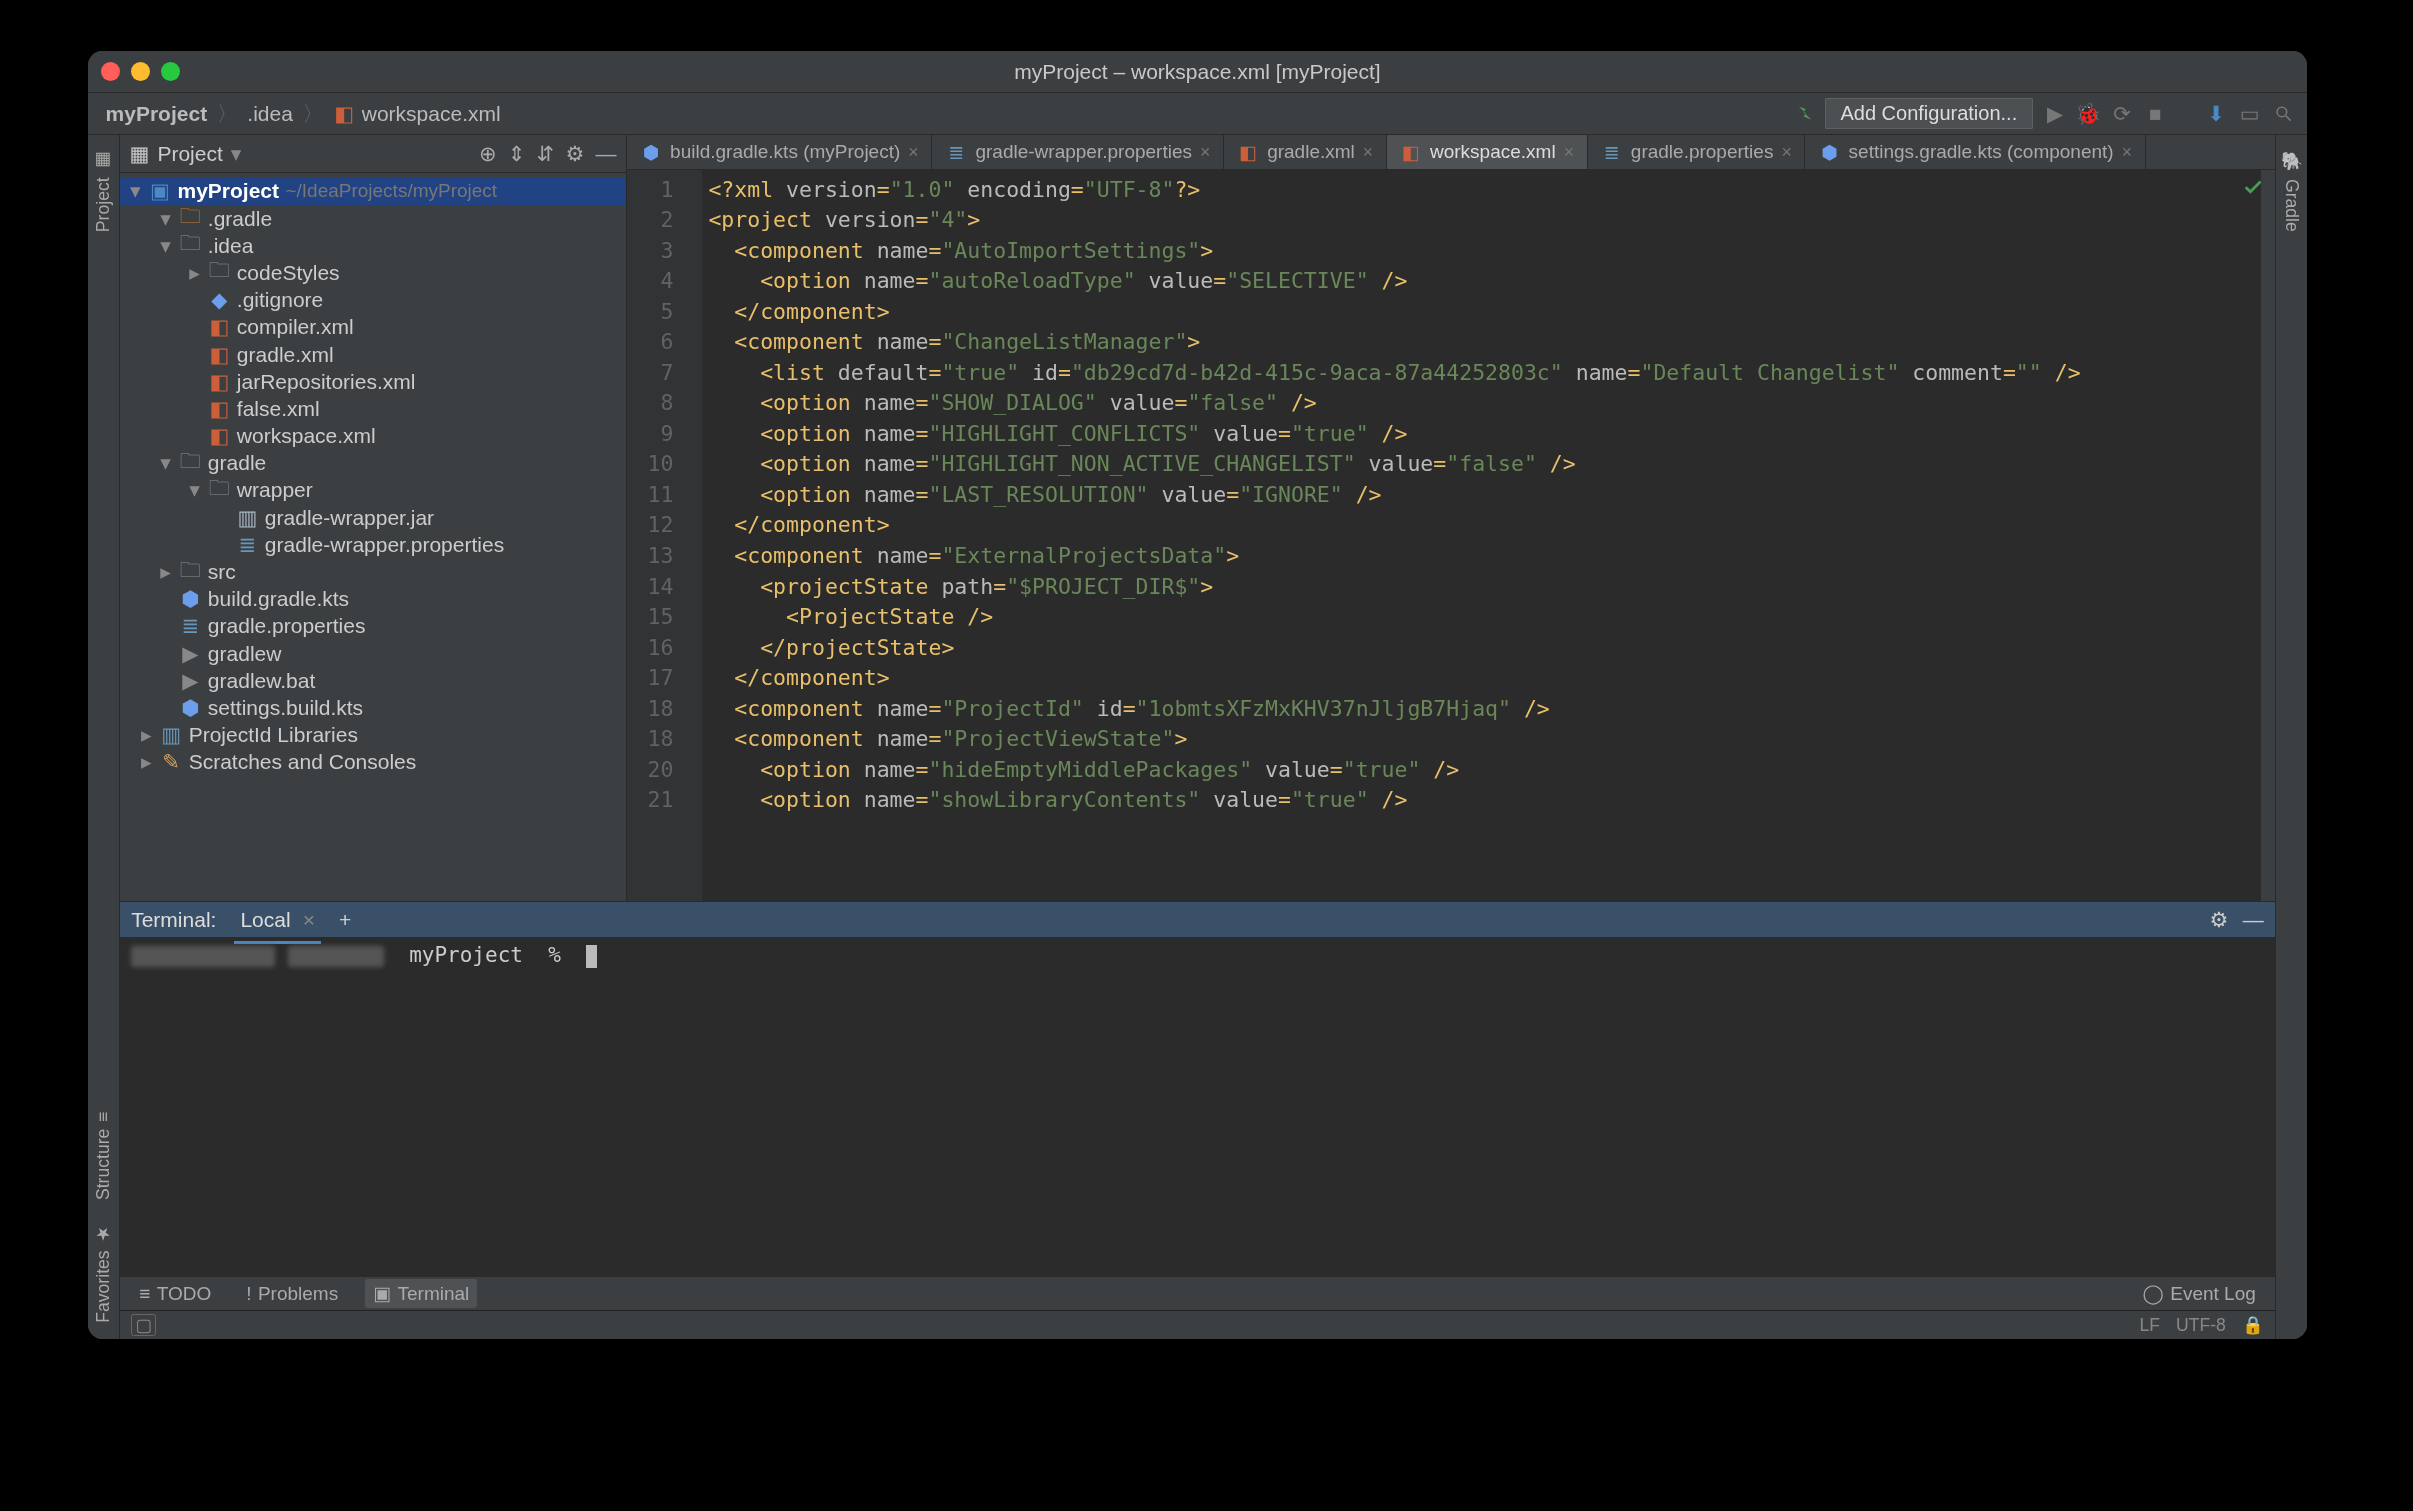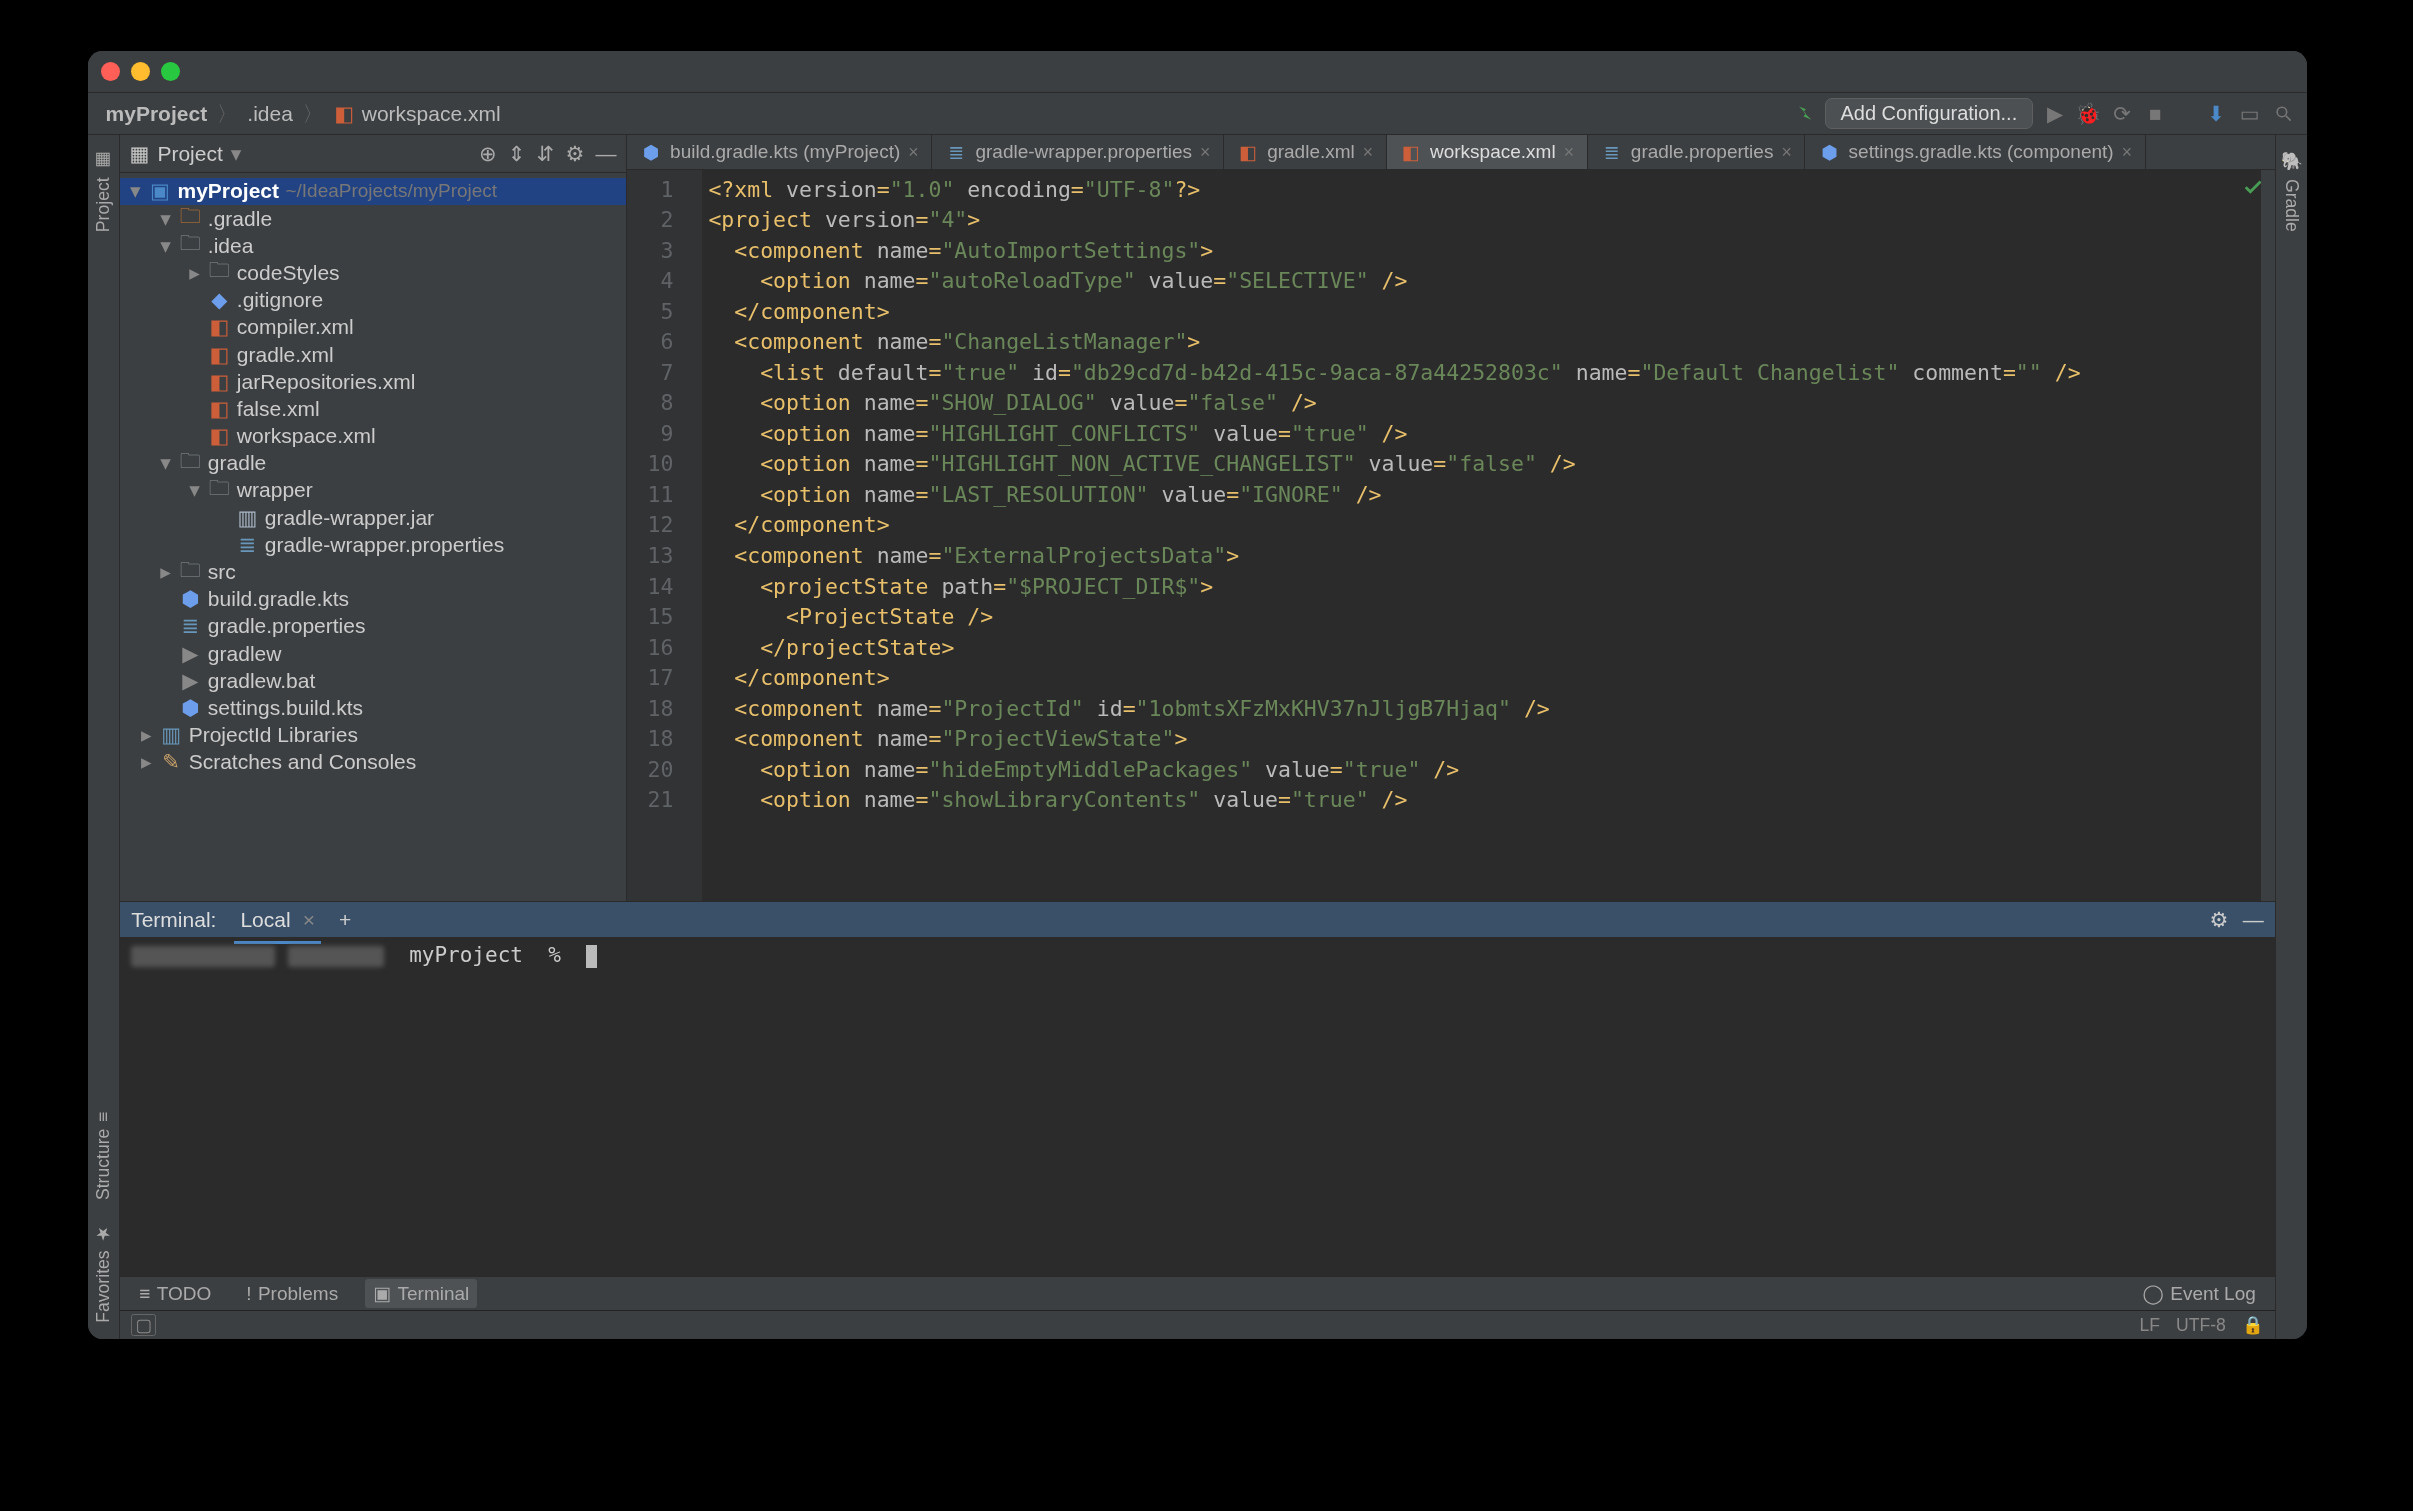--- a/index.html
+++ b/index.html
@@ -63,21 +63,21 @@
     padding: 0 12.8px;
     border-bottom:0.8px solid #2a2a2a;
     justify-content: space-between;
   }
   .breadcrumbs { display:flex; align-items:center; gap:4.8px; color:var(--text); }
   .breadcrumbs .crumb { display:flex; align-items:center; gap:6.4px; padding:3.2px 4.8px; cursor:pointer; }
   .breadcrumbs .sep { color:#666; }
   .navbar-right { display:flex; align-items:center; gap:11.2px; }
   .btn-config {
     background:#4c5052; border:0.8px solid #5e6060; color:#ddd;
-    padding:3.2px 14.4px; border-radius:7px; font-size:20px; cursor:pointer;
+    padding:3.2px 14.4px; border-radius:1px; font-size:20px; cursor:pointer;
   }
   .icon-slot { width:22.3px; height:22.3px; display:flex; align-items:center; justify-content:center; color:#777; cursor:pointer; }
   .body {
     flex:1; display:flex; min-height:0;
   }
   .left-gutter {
     width:32px; background:var(--bg-darker);
     border-right:0.8px solid #2a2a2a;
     display:flex; flex-direction:column; align-items:center;
     padding-top:16px; gap:24px;
@@ -181,20 +181,21 @@
 <body>
 
 <div class="window">
 
   <div class="titlebar">
     <div class="traffic">
       <div class="dot red"></div>
       <div class="dot yellow"></div>
       <div class="dot green"></div>
     </div>
+    <div class="title-text">myProject – workspace.xml [myProject]</div>
   </div>
 
   <div class="navbar">
     <div class="breadcrumbs">
       <span class="crumb">
           <b>myProject</b>
         </span>
       <span class="sep">〉</span>
       <span class="crumb">
           <span>.idea</span>

